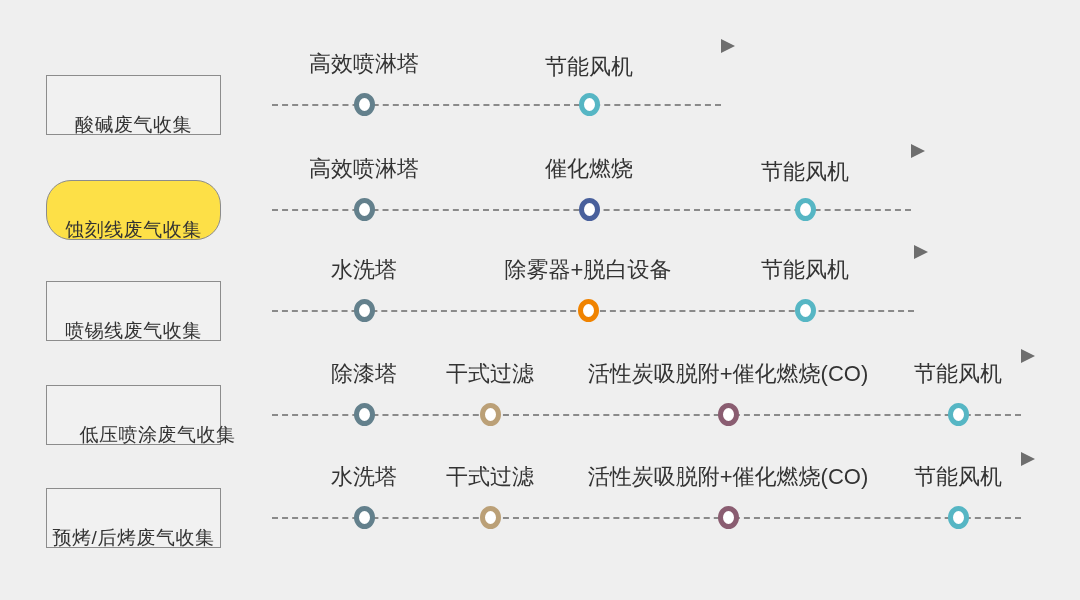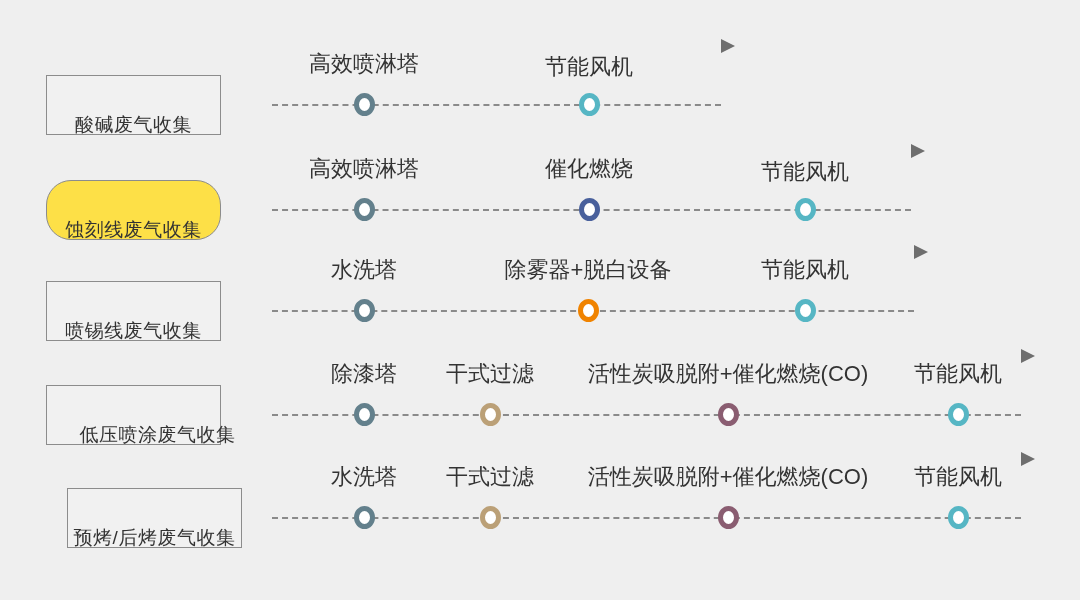--- a/index.html
+++ b/index.html
@@ -149,21 +149,21 @@
       <div class="node" style="left: 354px; border-color: rgb(99, 128, 140);"></div>
       <div class="node-label" style="left: 364px; top: 8px; color: rgb(51, 51, 51);">除漆塔</div>
       <div class="node" style="left: 480px; border-color: rgb(187, 160, 119);"></div>
       <div class="node-label" style="left: 490px; top: 8px; color: rgb(51, 51, 51);">干式过滤</div>
       <div class="node" style="left: 718px; border-color: rgb(138, 93, 113);"></div>
       <div class="node-label" style="left: 728px; top: 8px; color: rgb(51, 51, 51);">活性炭吸脱附+催化燃烧(CO)</div>
       <div class="node" style="left: 948px; border-color: rgb(86, 182, 196);"></div>
       <div class="node-label" style="left: 958px; top: 8px; color: rgb(51, 51, 51);">节能风机</div>
     </div>
     <div class="row" style="top: 458px;">
-      <div class="src-box" style="background: rgb(241, 241, 241); border-color: rgb(140, 140, 140); margin-left: 21px;">
+      <div class="src-box" style="background: rgb(241, 241, 241); border-color: rgb(140, 140, 140);">
         <span class="src-label" style="color: rgb(51, 51, 51);">预烤/后烤废气收集</span>
       </div>
       <div class="track" style="left: 272px; width: 749px;">
         <div class="dash" style="border-top-color: rgb(138, 138, 138);"></div>
       </div>
       <div class="arrow-head" style="left: 1021px; border-left-color: rgb(110, 110, 110);"></div>
       <div class="node" style="left: 354px; border-color: rgb(99, 128, 140);"></div>
       <div class="node-label" style="left: 364px; top: 8px; color: rgb(51, 51, 51);">水洗塔</div>
       <div class="node" style="left: 480px; border-color: rgb(187, 160, 119);"></div>
       <div class="node-label" style="left: 490px; top: 8px; color: rgb(51, 51, 51);">干式过滤</div>

